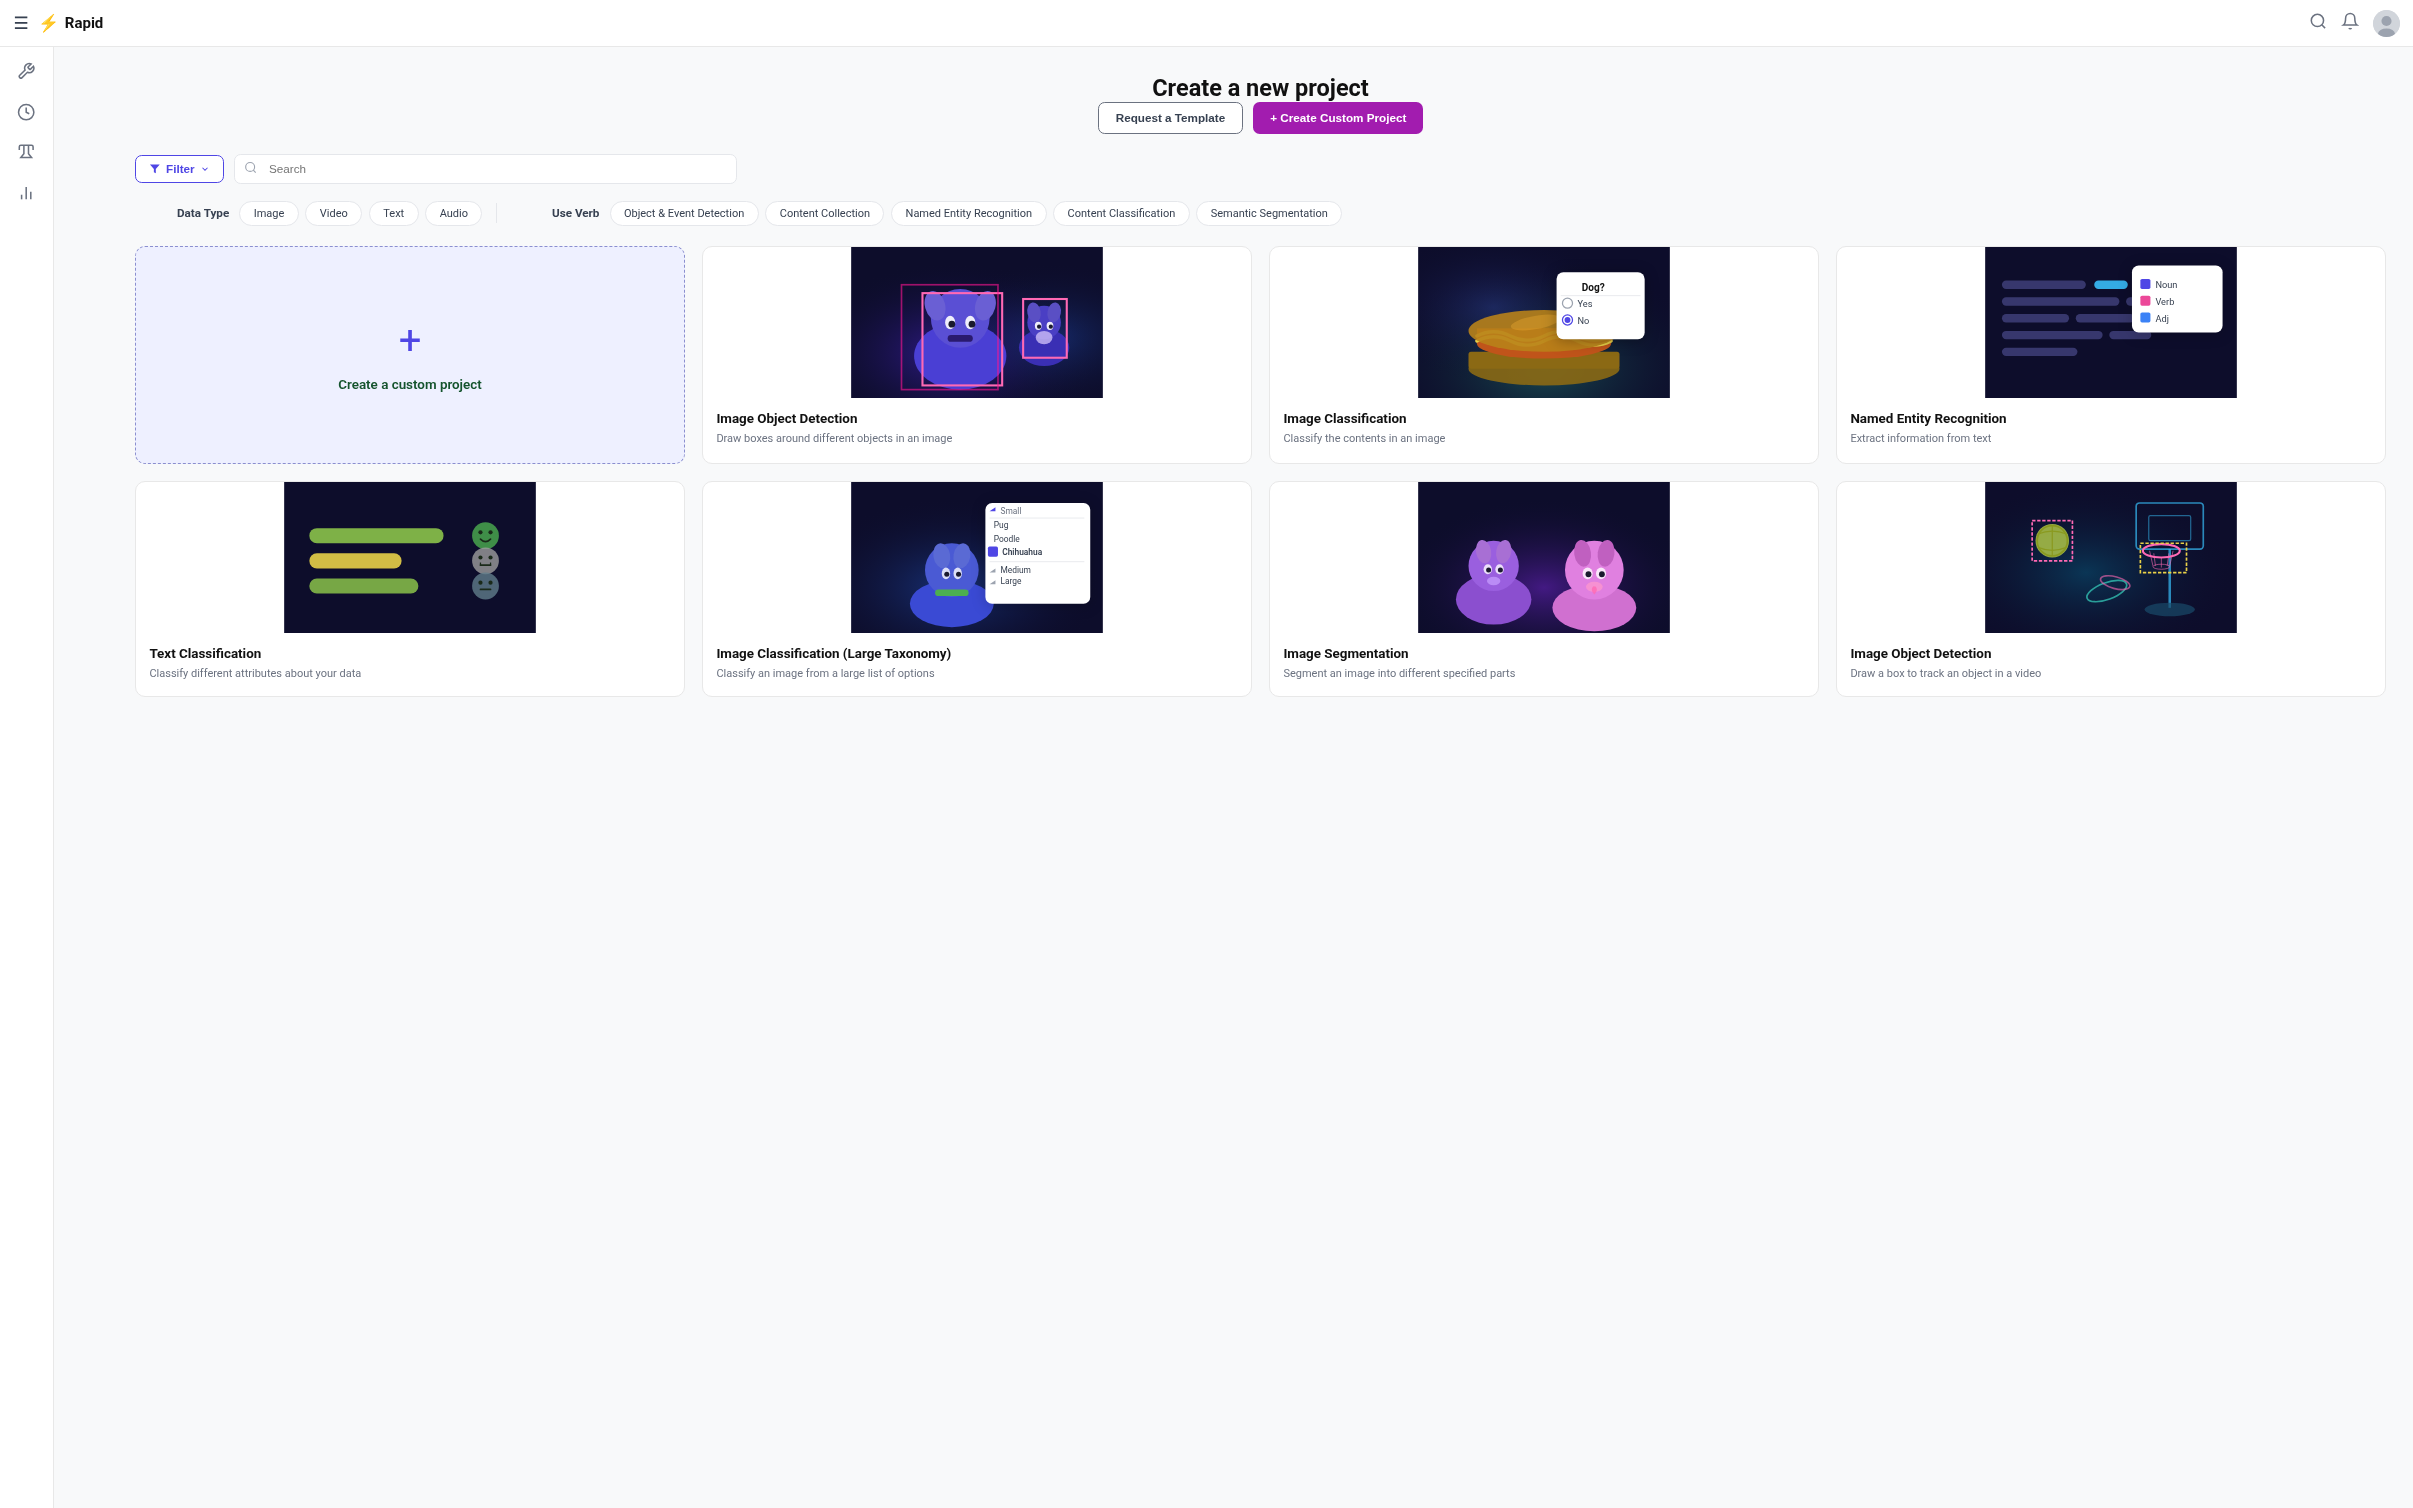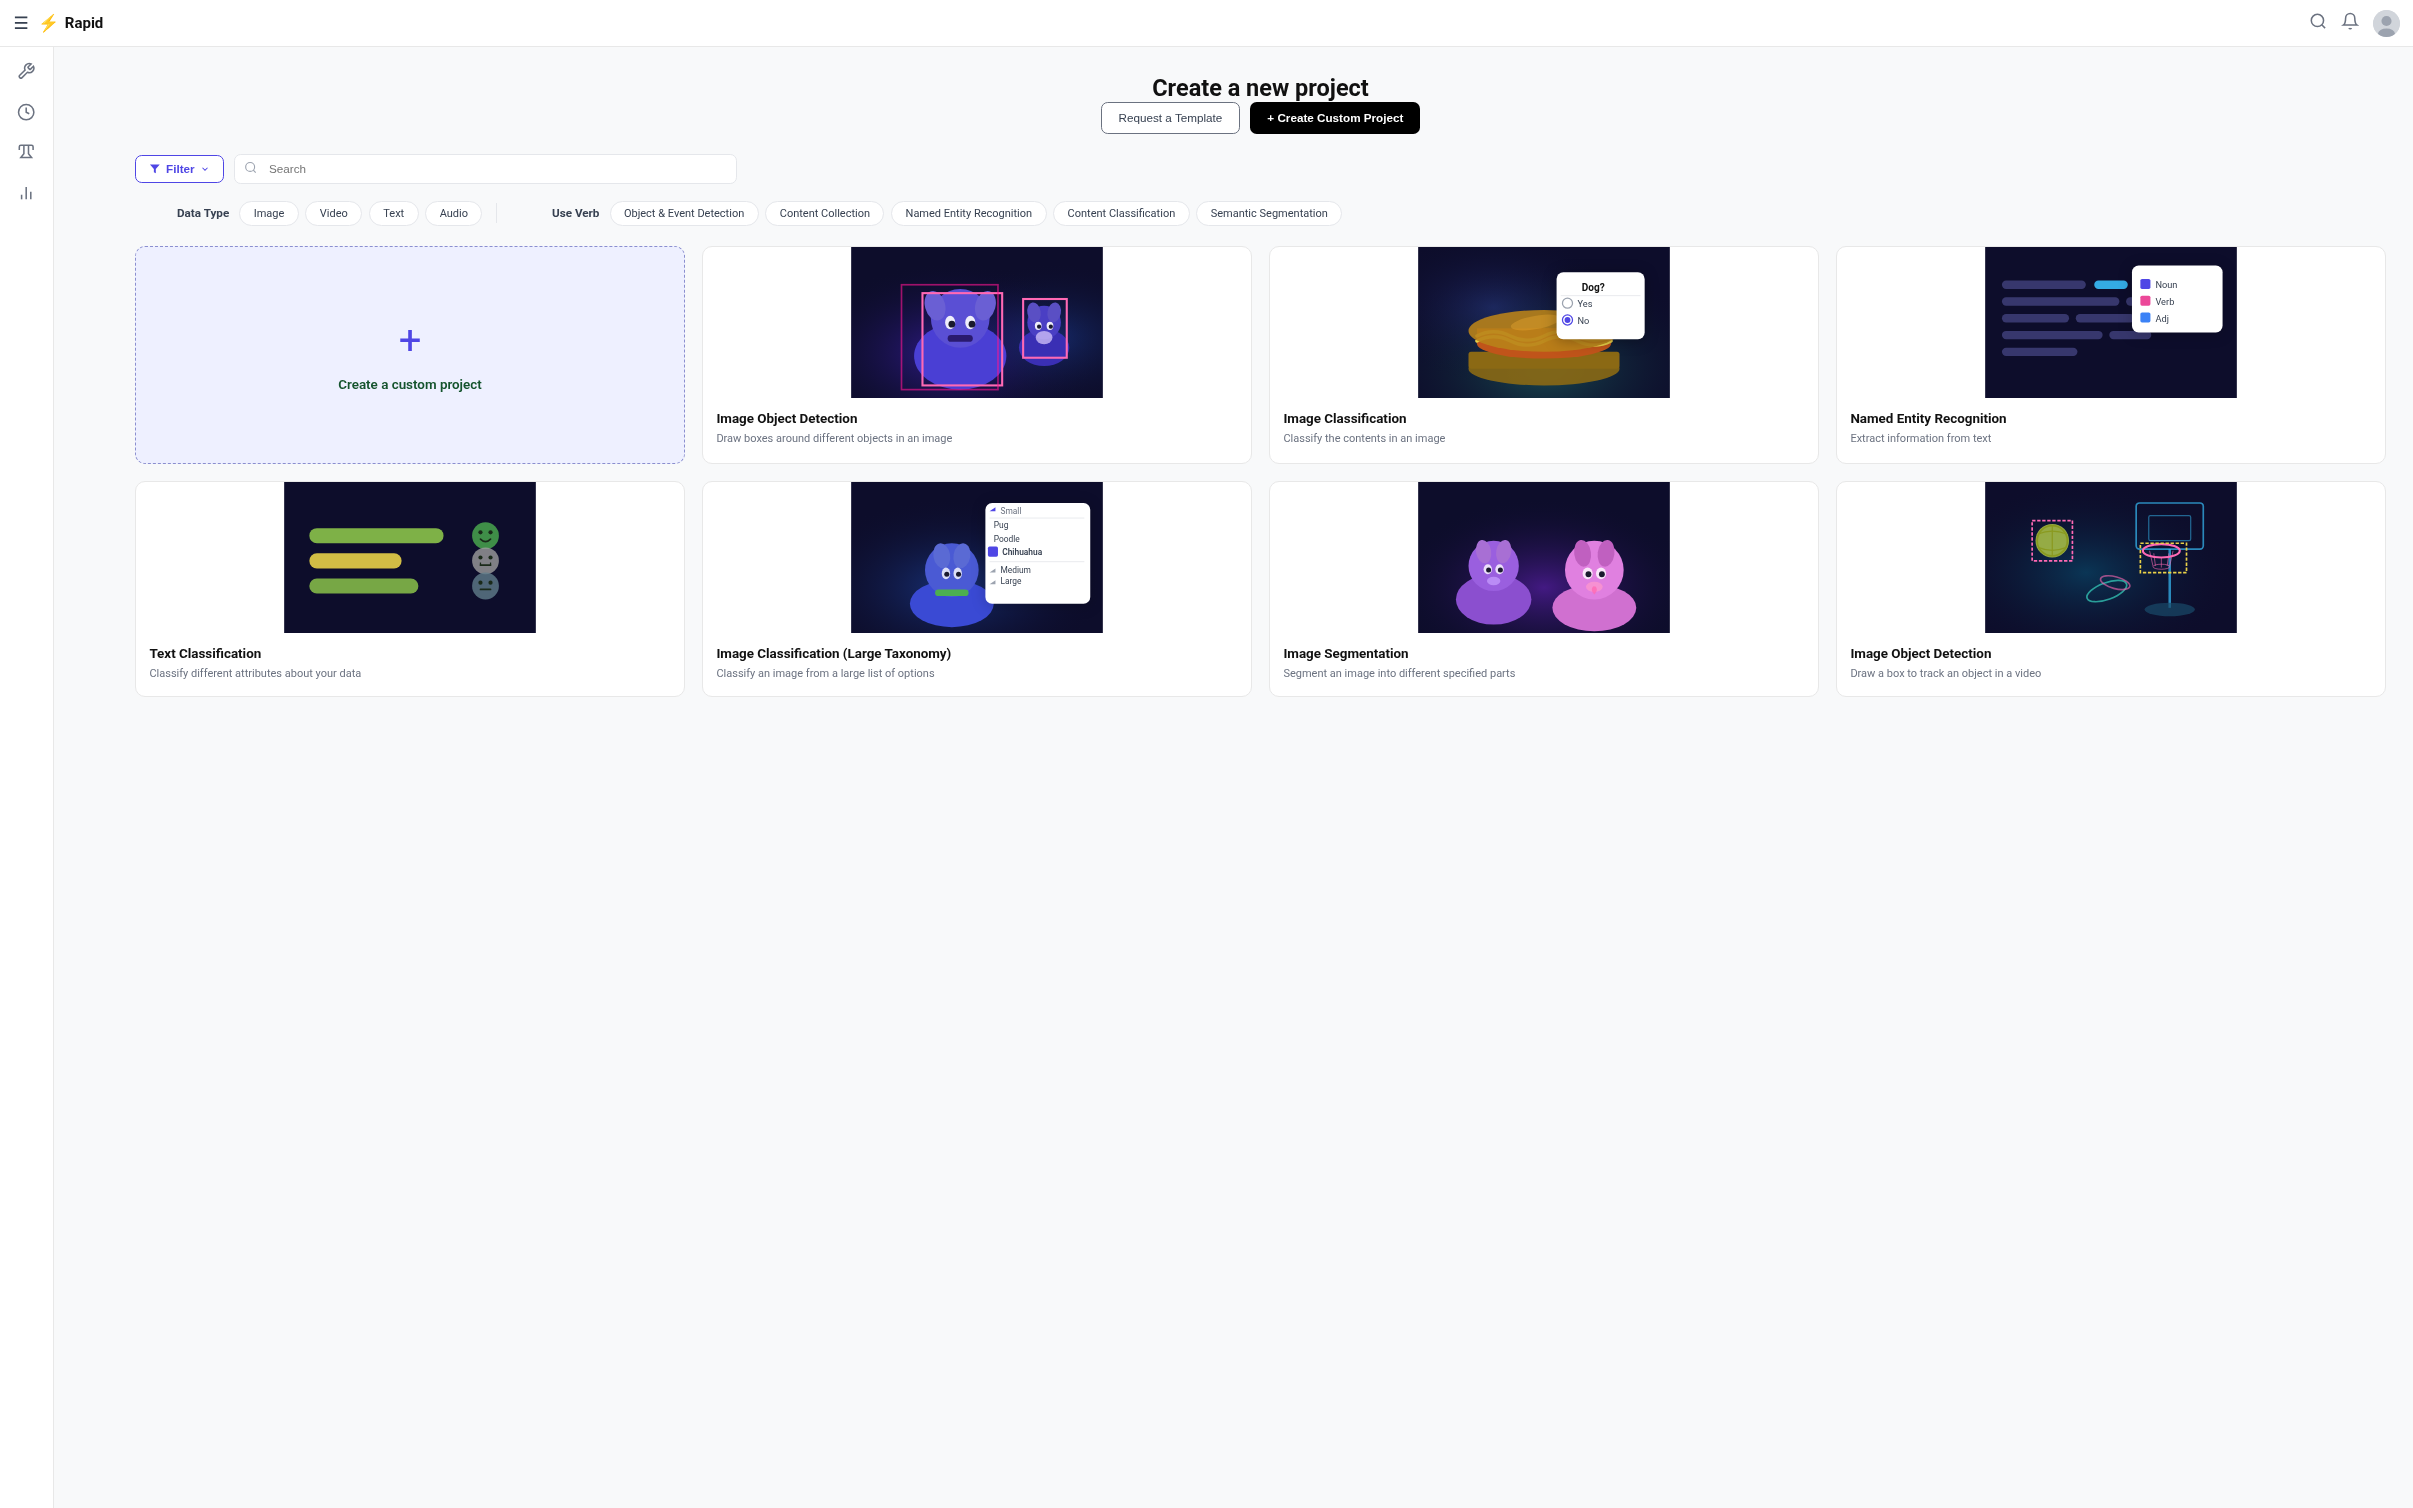--- a/index.html
+++ b/index.html
@@ -20,22 +20,22 @@
     .topnav-action-icon { font-size: 17px; color: #6b7280; cursor: pointer; }
     .topnav-avatar { width: 27px; height: 27px; border-radius: 50%; background: #d1d5db; overflow: hidden; cursor: pointer; display: flex; align-items: center; justify-content: center; font-size: 11.7px; }
 
     
     .main { flex: 1; margin-top: 47px; margin-left: 54px; padding: 27px; overflow-y: auto; background: #f8f9fa; }
 
     
     .page-header { display: flex; align-items: center; justify-content: space-between; margin-bottom: 20px; flex-direction: column; }
     .page-title { font-size: 23.5px; font-weight: 700; color: #111; }
     .header-actions { display: flex; gap: 10px; }
-    .btn-outline { padding: 8.4px 17px; border: 1.3px solid #6b7280; background: #fff; border-radius: 6.7px; font-size: 11.7px; font-weight: 400; cursor: pointer; color: #374151; }
-    .btn-primary { padding: 8.4px 17px; border: none; background: #000000; border-radius: 6.7px; font-size: 11.7px; font-weight: 600; cursor: pointer; color: #fff; }
+    .btn-outline { padding: 8.4px 17px; border: 1.3px solid #6b7280; background: #fff; border-radius: 6.7px; font-size: 11.7px; font-weight: 700; cursor: pointer; color: #374151; }
+    .btn-primary { padding: 8.4px 17px; border: none; background: #a21caf; border-radius: 6.7px; font-size: 11.7px; font-weight: 600; cursor: pointer; color: #fff; }
 
     
     .filter-bar { display: flex; align-items: center; gap: 10px; margin-bottom: 17px; }
     .filter-btn { display: flex; align-items: center; gap: 5px; padding: 6.7px 13.4px; border: 1.7px solid #4f46e5; background: #fff; border-radius: 6.7px; font-size: 11.7px; font-weight: 600; color: #4f46e5; cursor: pointer; }
     .search-wrap { flex: 1; position: relative; max-width: 503px; }
     .search-wrap input { width: 100%; padding: 7.5px 13.4px 7.5px 34px; border: 1.3px solid #e5e7eb; border-radius: 6.7px; font-size: 11.7px; color: #374151; background: #fff; outline: none; }
     .search-icon-wrap { position: absolute; left: 10px; top: 50%; transform: translateY(-50%); color: #9ca3af; font-size: 13.4px; }
 
     
     .filter-section { display: flex; align-items: center; gap: 6.7px; margin-bottom: 20px; flex-wrap: wrap; }

